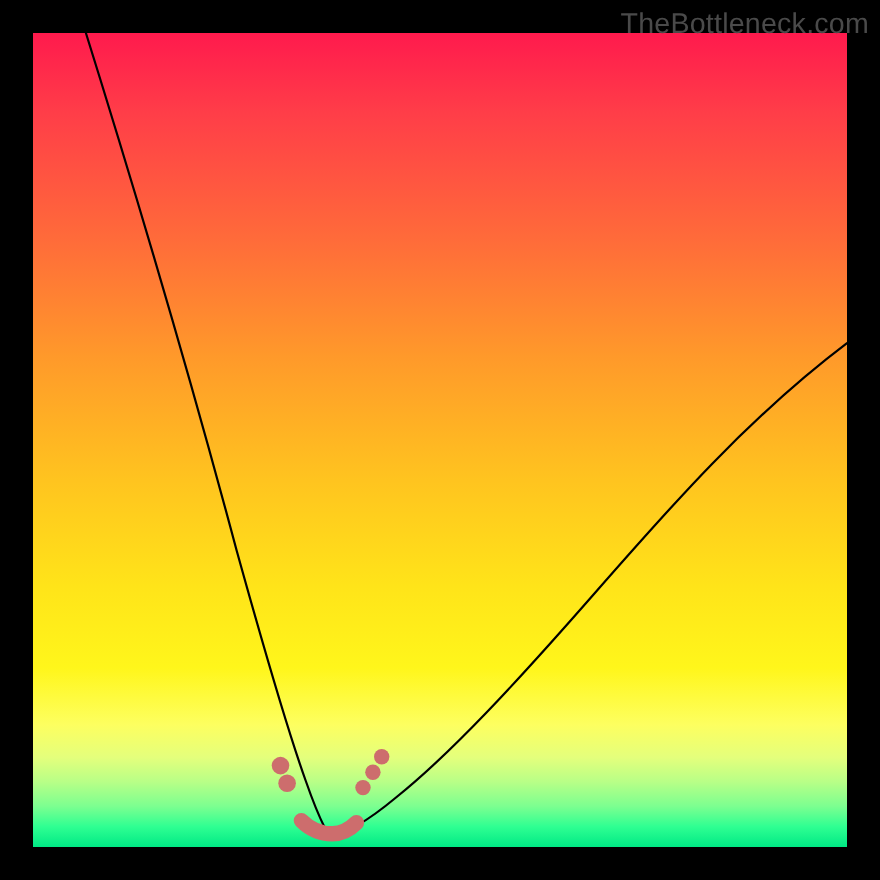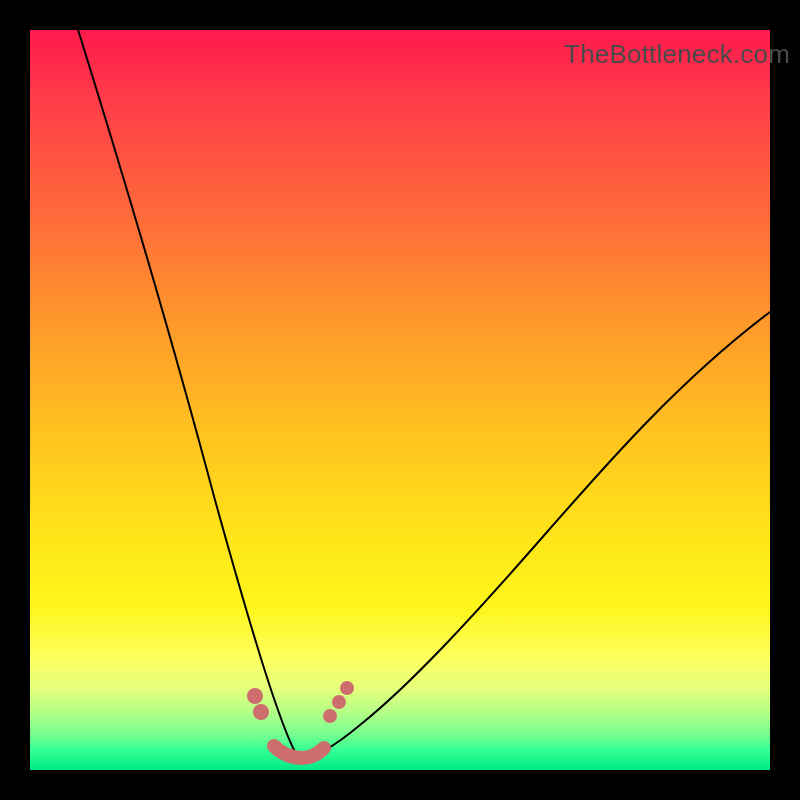--- a/index.html
+++ b/index.html
@@ -42,21 +42,20 @@
   }
   .watermark {
     position: absolute;
     top: 6px;
     right: 10px;
     color: #4a4a4a;
     font-size: 26px;
     font-weight: 400;
     letter-spacing: 0.2px;
     z-index: 50;
-    margin-top: 33px;
   }
   svg.curves {
     position: absolute;
     left: 0;
     top: 0;
     width: 740px;
     height: 740px;
     overflow: visible;
   }
   .curve-path {

